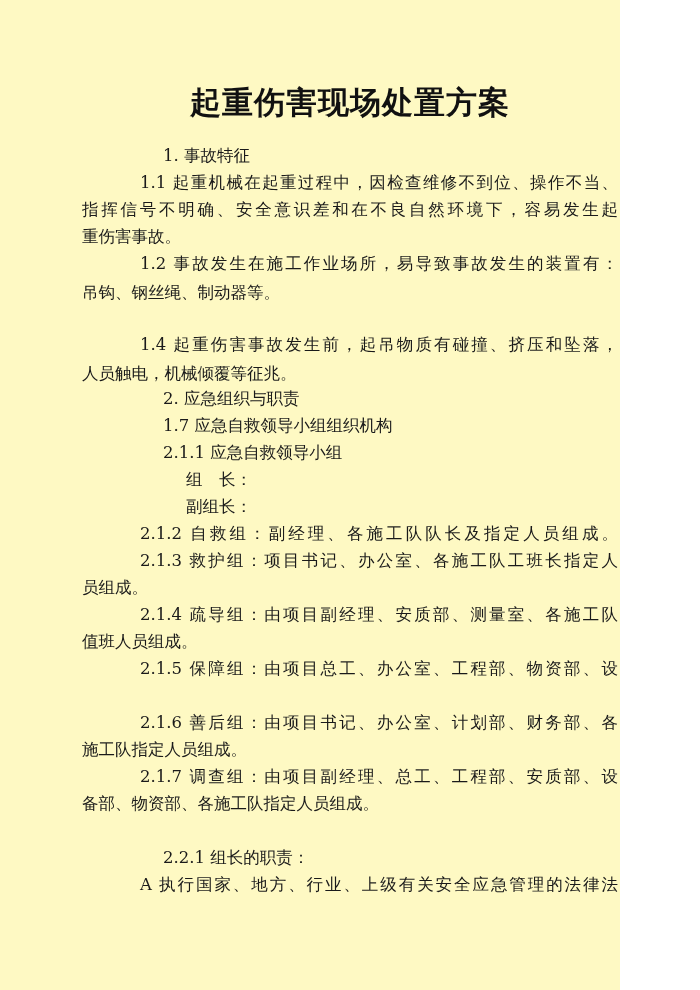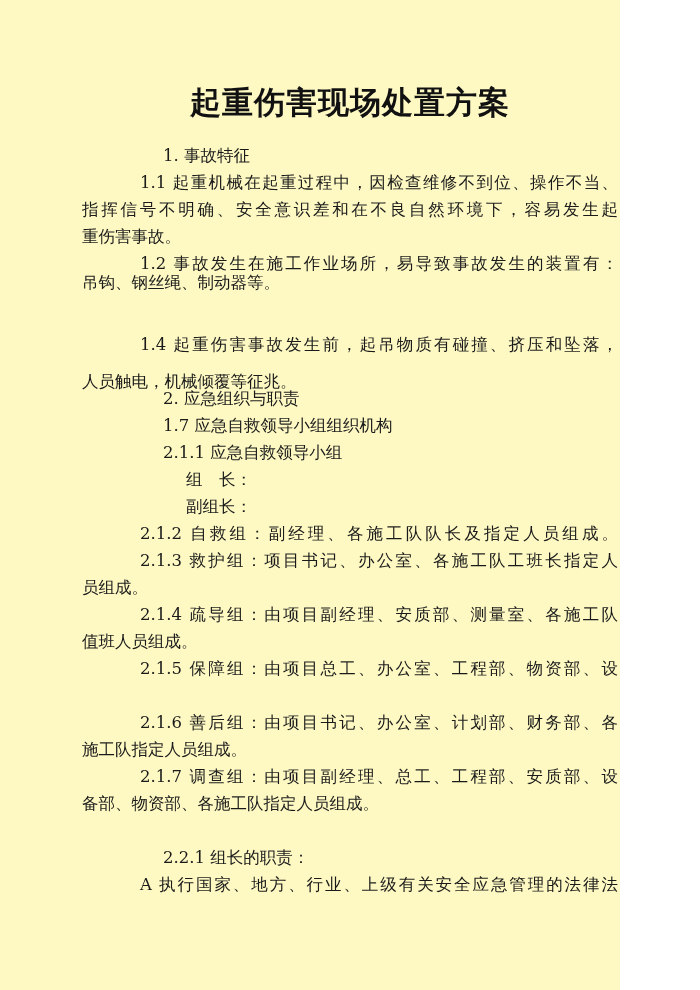--- a/index.html
+++ b/index.html
@@ -21,23 +21,23 @@
 <body>
 
 <div class="page">
   <div class="title">起重伤害现场处置方案</div>
 
   <div class="line l-indent" style="top:142px">1.  事故特征</div>
   <div class="line justify-ind" style="top:169px">1.1 起重机械在起重过程中，因检查维修不到位、操作不当、</div>
   <div class="line justify" style="top:196px">指挥信号不明确、安全意识差和在不良自然环境下，容易发生起</div>
   <div class="line l-flush" style="top:223px">重伤害事故。</div>
   <div class="line justify-ind" style="top:250px">1.2 事故发生在施工作业场所，易导致事故发生的装置有：</div>
-  <div class="line l-flush" style="top:269px">吊钩、钢丝绳、制动器等。</div>
+  <div class="line l-flush" style="top:279px">吊钩、钢丝绳、制动器等。</div>
   <div class="line justify-ind" style="top:331px">1.4 起重伤害事故发生前，起吊物质有碰撞、挤压和坠落，</div>
-  <div class="line l-flush" style="top:368px">人员触电，机械倾覆等征兆。</div>
+  <div class="line l-flush" style="top:360px">人员触电，机械倾覆等征兆。</div>
   <div class="line l-indent" style="top:385px">2.  应急组织与职责</div>
   <div class="line l-indent" style="top:412px">1.7 应急自救领导小组组织机构</div>
   <div class="line l-indent" style="top:439px">2.1.1 应急自救领导小组</div>
   <div class="line l-deep" style="top:466px">组　长：</div>
   <div class="line l-deep" style="top:493px">副组长：</div>
   <div class="line justify-ind" style="top:520px">2.1.2 自救组：副经理、各施工队队长及指定人员组成。</div>
   <div class="line justify-ind" style="top:547px">2.1.3 救护组：项目书记、办公室、各施工队工班长指定人</div>
   <div class="line l-flush" style="top:574px">员组成。</div>
   <div class="line justify-ind" style="top:601px">2.1.4 疏导组：由项目副经理、安质部、测量室、各施工队</div>
   <div class="line l-flush" style="top:628px">值班人员组成。</div>

